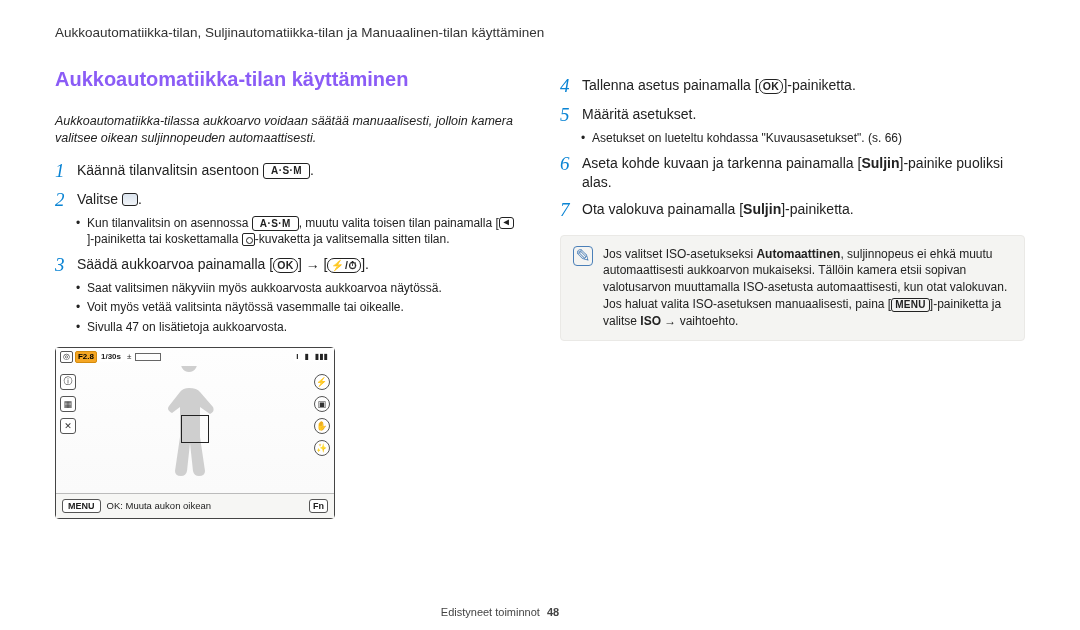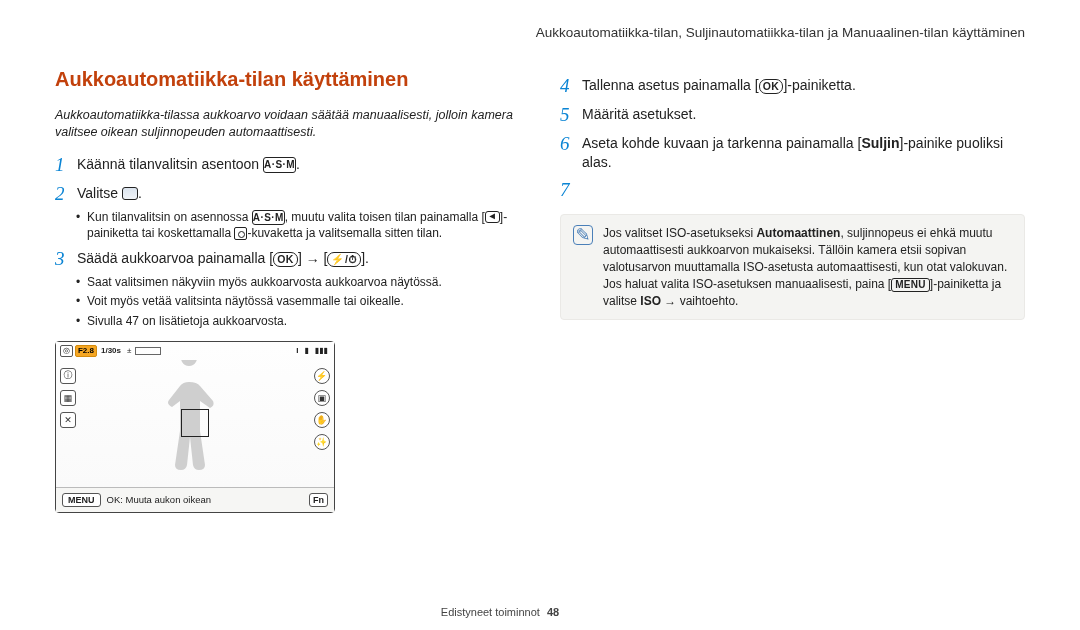--- a/index.html
+++ b/index.html
@@ -13,34 +13,33 @@
     background: #fff;
     font-family: "Segoe UI", Arial, sans-serif;
     color: #222;
     padding: 25px 55px 15px 55px;
     position: relative;
   }
   .page-header {
     font-size: 13.5px;
     color: #333;
     margin-bottom: 28px;
-    text-align: right;
   }
   .columns {
     display: flex;
     gap: 40px;
   }
   .col {
     flex: 1;
   }
   .section-title {
-    color: #c2410c;
+    color: #8b5cf6;
     font-size: 20px;
     font-weight: 600;
-    margin-bottom: 16px;
+    margin-bottom: 22px;
   }
   .intro {
     font-size: 12.5px;
     line-height: 1.35;
     margin-bottom: 14px;
     font-style: italic;
   }
   .step {
     display: flex;
     align-items: flex-start;
@@ -116,21 +115,21 @@
   .back-key::before {
     content: "◂";
     line-height: 1;
     position: relative;
     top: -2px;
   }
   .asm-glyph {
     display: inline-block;
     border: 1px solid #222;
     border-radius: 3px;
-    padding: 0 0;
+    padding: 0 7px;
     font-size: 10px;
     font-weight: bold;
     letter-spacing: 0.4px;
     vertical-align: middle;
   }
   .note-box {
     display: flex;
     background: #f4f4f2;
     border: 1px solid #eae9e6;
     border-radius: 4px;
@@ -389,30 +388,36 @@
       <span class="step-num">4</span>
       <span class="step-body">
         <span>Tallenna asetus painamalla [</span><span class="ok-key">OK</span><span>]-painiketta.</span>
       </span>
     </div>
 
     <div class="step">
       <span class="step-num">5</span>
       <span class="step-body">Määritä asetukset.</span>
     </div>
+    <ul class="sub-bullets">
+      <li>Asetukset on lueteltu kohdassa "Kuvausasetukset". (s. 66)</li>
+    </ul>
 
     <div class="step">
       <span class="step-num">6</span>
       <span class="step-body">
         <span>Aseta kohde kuvaan ja tarkenna painamalla [</span><strong>Suljin</strong><span>]-painike puoliksi alas.</span>
       </span>
     </div>
 
     <div class="step">
       <span class="step-num">7</span>
+      <span class="step-body">
+        <span>Ota valokuva painamalla [</span><strong>Suljin</strong><span>]-painiketta.</span>
+      </span>
     </div>
 
     <div class="note-box">
       <div class="note-icon">✎</div>
       <div>
         <span>Jos valitset ISO-asetukseksi </span><strong>Automaattinen</strong><span>, suljinnopeus ei ehkä muutu automaattisesti aukkoarvon mukaiseksi. Tällöin kamera etsii sopivan valotusarvon muuttamalla ISO-asetusta automaattisesti, kun otat valokuvan. Jos haluat valita ISO-asetuksen manuaalisesti, paina [</span><span class="menu-key">MENU</span><span>]-painiketta ja valitse </span><strong>ISO</strong><span> → vaihtoehto.</span>
       </div>
     </div>
   </div>
 </div>

